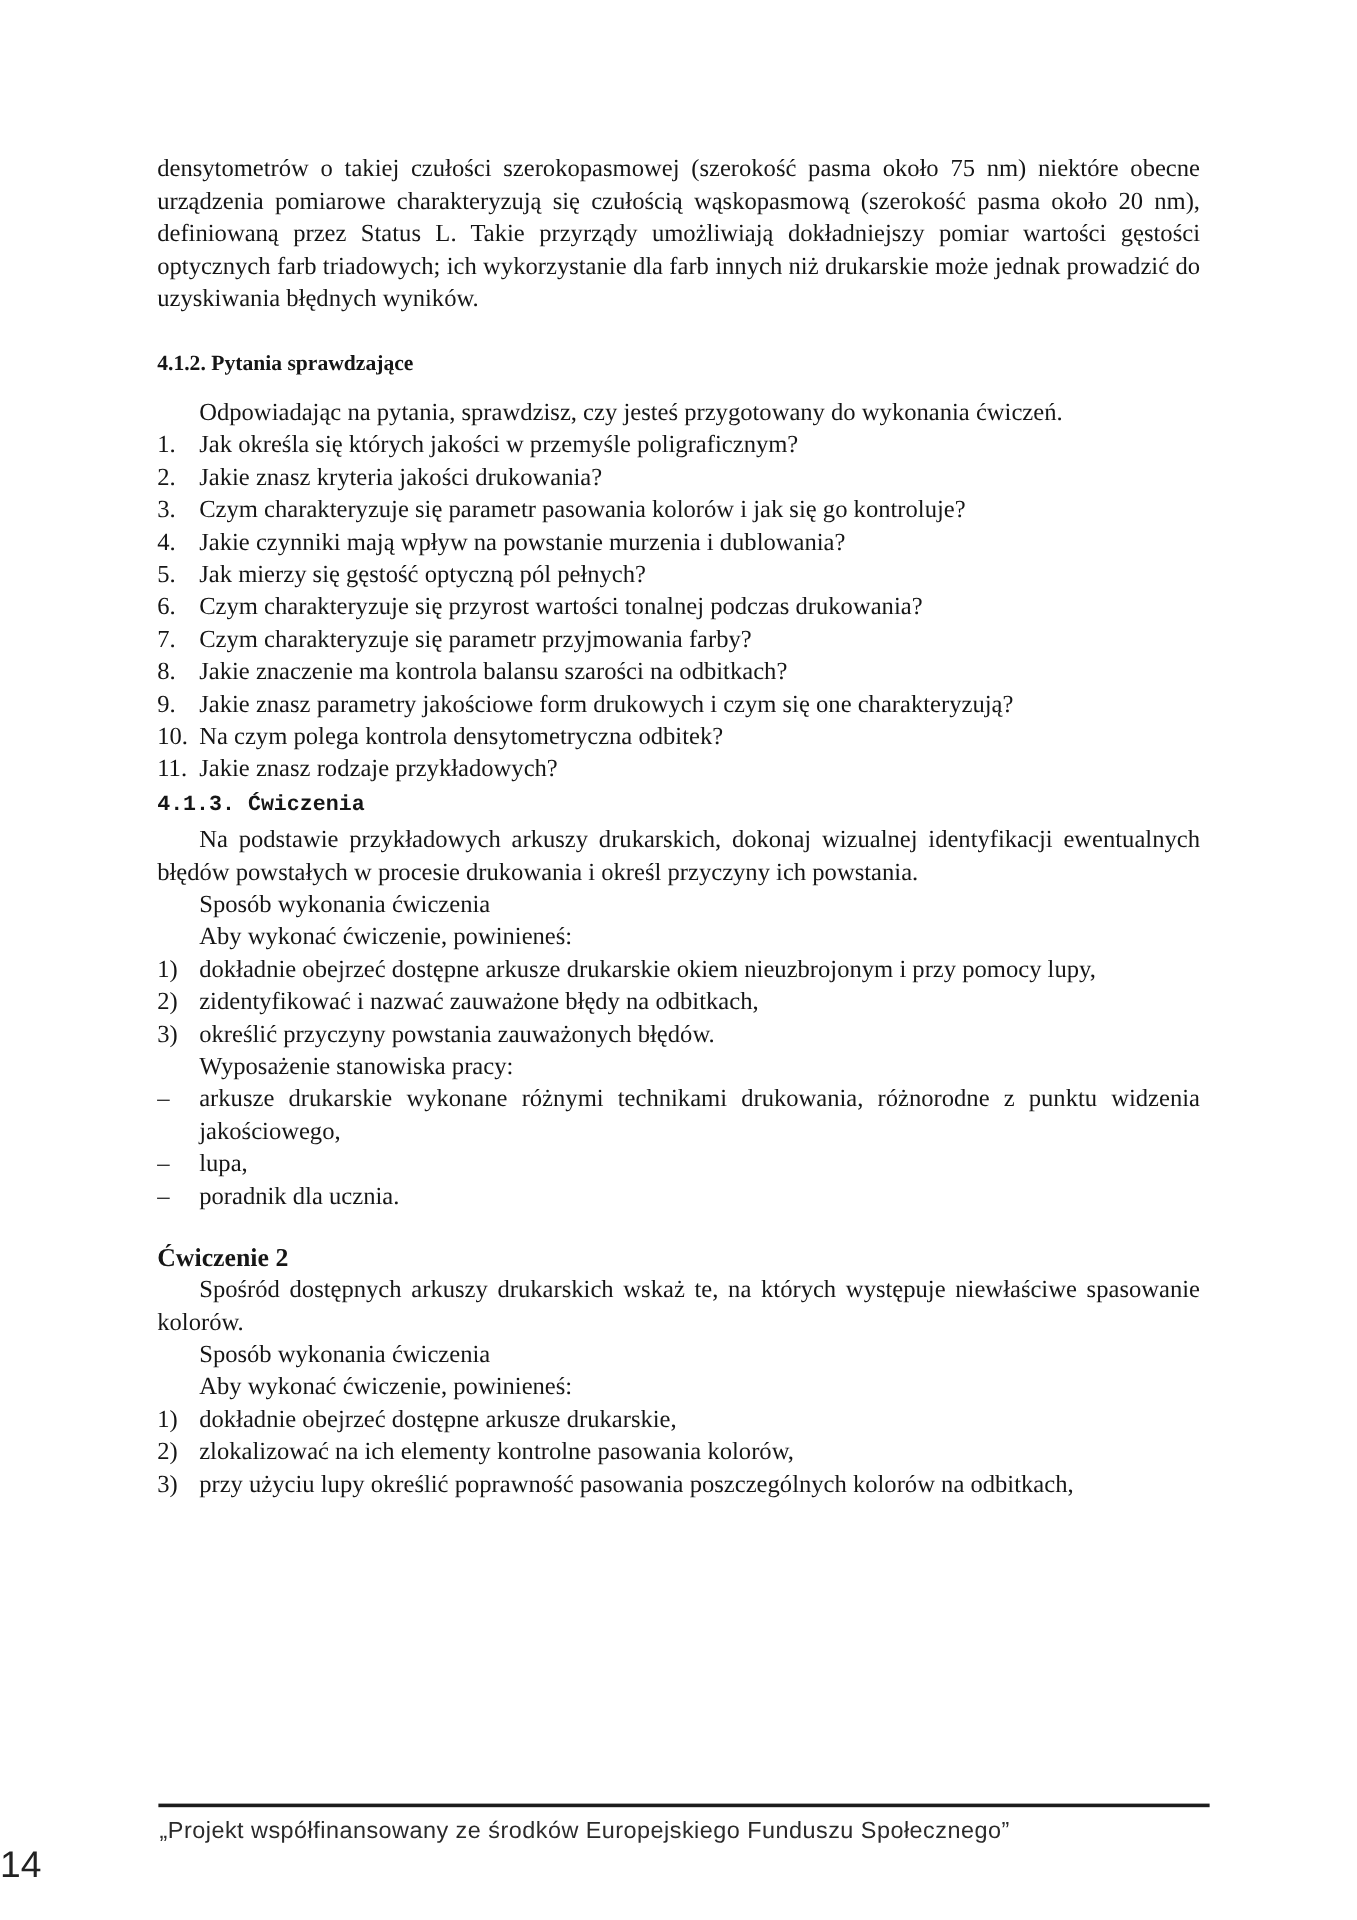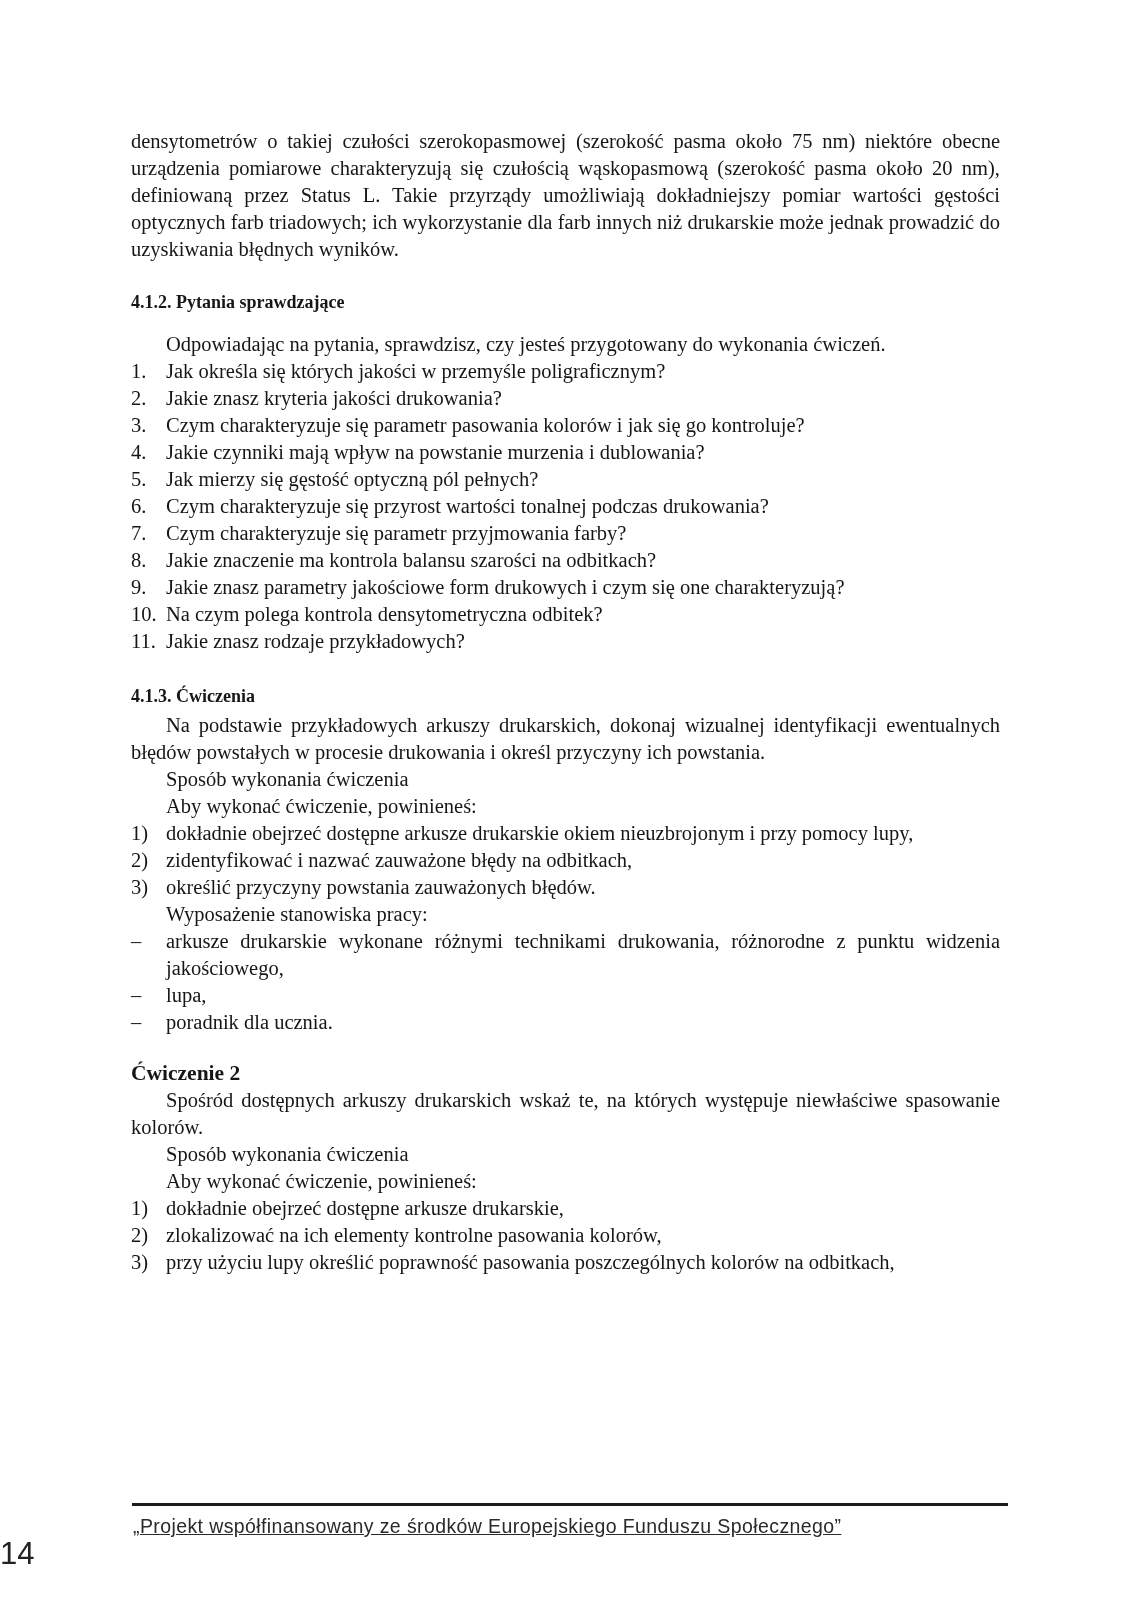--- a/index.html
+++ b/index.html
@@ -23,21 +23,21 @@
   }
   .content p { margin: 0; }
   .indent { text-indent: 35px; }
   h2.sec-heading {
     font-size: 18px;
     line-height: 31px;
     font-weight: bold;
     margin: 24px 0 13px 0;
     text-align: left;
   }
-  h2.sec-heading.tight { margin: 26px 0 0 0; }
+  h2.sec-heading.tight { margin: 1px 0 0 0; font-family: Liberation Mono, monospace; }
   h3.ex-title {
     font-size: 21.5px;
     line-height: 27px;
     font-weight: bold;
     margin: 24px 0 0 0;
     text-align: left;
   }
   h3.ex-title.tight { margin-top: 24px; }
   .gap-sm { margin-top: 20px; }
   .gap-md { margin-top: 21px; }
@@ -61,21 +61,20 @@
   .footer-note {
     position: absolute;
     left: 133px;
     top: 1514px;
     font-family: "Liberation Sans", sans-serif;
     font-size: 19.5px;
     line-height: 24px;
     letter-spacing: 0.4px;
     color: #2a2a2a;
     text-align: left;
-    text-decoration: underline;
   }
   .page-number {
     position: absolute;
     left: 0;
     top: 1537px;
     width: 1050px;
     text-align: left;
     font-family: "Liberation Sans", sans-serif;
     font-size: 31px;
     line-height: 34px;

